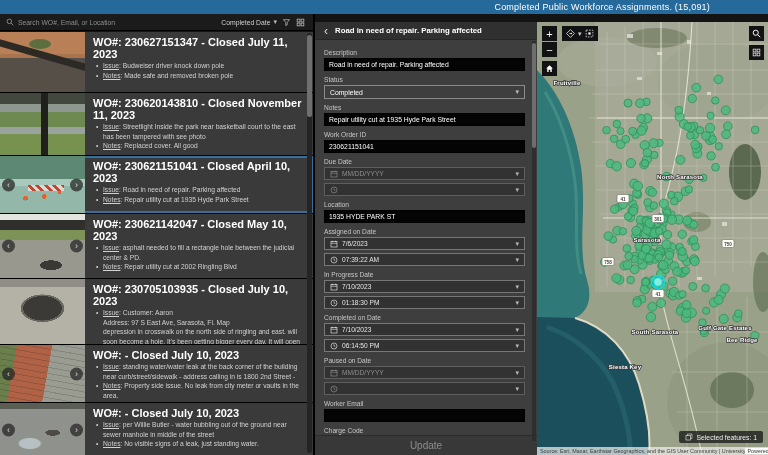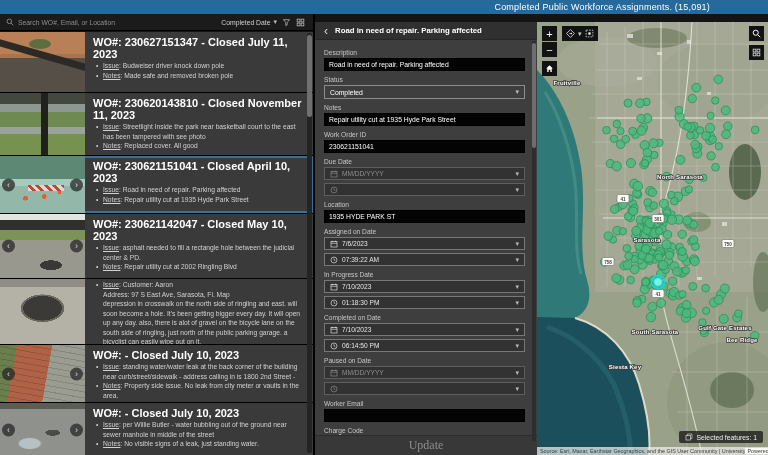--- a/index.html
+++ b/index.html
@@ -78,21 +78,21 @@
 .f-input{background:#040404;border:1px solid #000;height:13px;color:#fff;font-size:6.8px;display:flex;align-items:center;padding:0 4px;cursor:text}
 .f-select{height:14px;border:1px solid #8b8b8b;display:flex;align-items:center;justify-content:space-between;padding:0 5px;color:#fff;font-size:6.8px;background:#3e3e3e;cursor:pointer}
 .dt-row{height:13px;border:1px solid #777;background:#323232;display:flex;align-items:center;gap:4px;padding:0 5px;color:#e6e6e6;font-size:6.6px;margin-bottom:3px;cursor:pointer}
 .dt-row .chev{margin-left:auto;color:#b9b9b9;font-size:7px}
 .dt-row.empty{color:#8e8e8e;border-color:#5e5e5e}
 .dt-row .ph{color:#8e8e8e}
 .dt-ic{flex:none;display:flex}
 .form-scrollbar{position:absolute;top:27px;right:1px;width:4px;height:400px;background:#2e2e2e}
 .form-scroll-thumb{position:absolute;top:2px;left:0;width:4px;height:105px;background:#6e6e6e;border-radius:2px;cursor:grab}
 .form-footer{flex:none;height:20px;background:#383838;border-top:1px solid #2c2c2c;display:flex;align-items:center;justify-content:center}
-.update-btn{color:#8d8d8d;font-size:12px;background:none;border:none;cursor:pointer;font-family:Liberation Serif, serif}
+.update-btn{color:#8d8d8d;font-size:10px;background:none;border:none;cursor:pointer;font-family:Liberation Sans, sans-serif}
 
 
 .map-panel{position:absolute;top:22px;left:537px;right:0;bottom:0;overflow:hidden;background:#8f977f}
 .map-svg{position:absolute;inset:0;display:block}
 .maplabel{font-family:"Liberation Sans",sans-serif;font-size:6px;font-weight:bold;fill:#fff;stroke:#3a3a3a;stroke-width:1.6px;paint-order:stroke;text-anchor:middle;letter-spacing:.2px}
 .shield-txt{font-family:"Liberation Sans",sans-serif;font-size:4.6px;font-weight:bold;fill:#444;text-anchor:middle}
 .map-btn{position:absolute;background:#121212;color:#fff;width:15px;height:15px;display:flex;align-items:center;justify-content:center;font-size:11px;cursor:pointer}
 .btn-zoom-in{top:4px;left:5px}
 .btn-zoom-out{top:20px;left:5px}
 .btn-home{top:39px;left:5px;font-size:10px}
@@ -195,20 +195,21 @@
       </ul>
     </div>
   </div>
 
   <div class="list-item">
     <div class="thumb thumb-5">
       
       
     </div>
     <div class="item-body">
+      <div class="item-title">WO#: 230705103935 - Closed July 10, 2023</div>
       <ul class="item-ul">
         <li class="item-li li-issue"><span class="bullet-label issue-label">Issue</span><span>: </span><span class="issue-text">Customer: Aaron
 Address: 97 S East Ave, Sarasota, Fl. Map
 depression in crosswalk on the north side of ringling and east. will soon become a hole. It's been getting bigger every day. It will open up any day. also, there is alot of gravel on the bicycle lane on the south side of ringling, just north of the public parking garage. a bicyclist can easily wipe out on it.</span></li>
 
       </ul>
     </div>
   </div>
 
   <div class="list-item">

